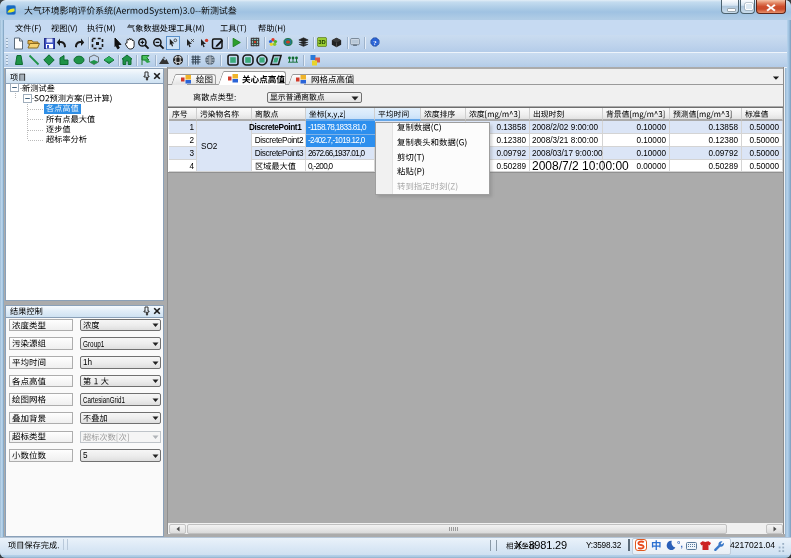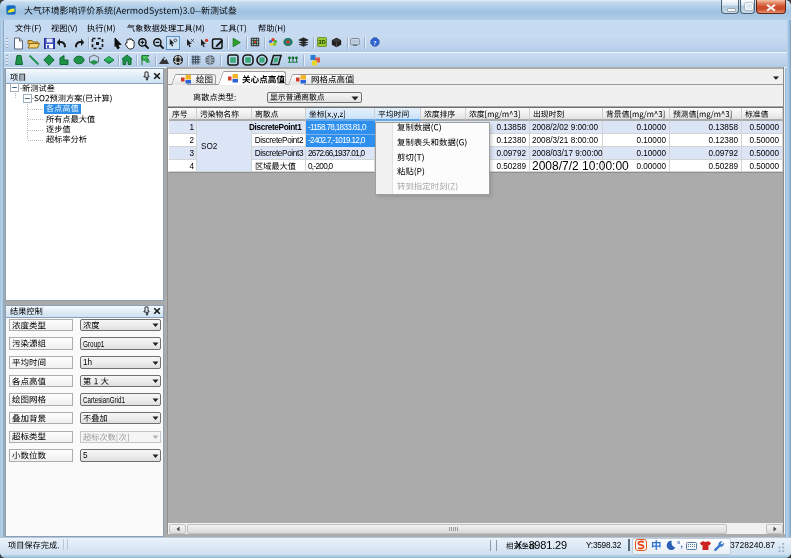--- a/index.html
+++ b/index.html
@@ -1179,21 +1179,21 @@
     <svg style="position:absolute;left:686px;top:541.5px" width="11" height="8" viewBox="0 0 11 8">
       <rect x="0.5" y="0.5" width="10" height="7" rx="1" fill="#eef4fa" stroke="#5a7a9a"></rect>
       <path d="M2 2.5h1M4 2.5h1M6 2.5h1M8 2.5h1M2 4.5h1M4 4.5h1M6 4.5h1M8 4.5h1" stroke="#5a7a9a"></path>
     </svg>
     <svg style="position:absolute;left:699px;top:539.5px" width="13" height="11" viewBox="0 0 13 11">
       <path d="M4 1 L1 3 L2.5 5.5 L3.5 4.8 V10 H9.5 V4.8 L10.5 5.5 L12 3 L9 1 C8 2.2,5 2.2,4 1 Z" fill="#cc2222"></path>
     </svg>
     <svg style="position:absolute;left:713px;top:539.5px" width="11" height="11" viewBox="0 0 11 11">
       <path d="M9.5 1.5 A3 3 0 0 0 5.5 5 L1.5 9 A1.2 1.2 0 0 0 3.2 10.7 L7.2 6.7 A3 3 0 0 0 10.7 2.7 L8.8 4.6 L7.6 3.4 Z" fill="#3a78c8"></path>
     </svg>
-    <div style="position:absolute;right:16.0px;top:541.3px;font-size:8.5px;line-height:9.8px;color:#000;font-weight:normal;white-space:pre">3728240.87</div>
+    <div style="position:absolute;right:16.0px;top:541.3px;font-size:8.5px;line-height:9.8px;color:#000;font-weight:normal;white-space:pre">4217021.04</div>
     <svg style="position:absolute;left:775.5px;top:542.5px" width="9" height="9" viewBox="0 0 10 10">
       <g fill="#9ab0c4">
         <rect x="7" y="0" width="2" height="2"></rect>
         <rect x="7" y="4" width="2" height="2"></rect>
         <rect x="7" y="8" width="2" height="2"></rect>
         <rect x="3" y="4" width="2" height="2"></rect>
         <rect x="3" y="8" width="2" height="2"></rect>
       </g>
     </svg>
   </div>

